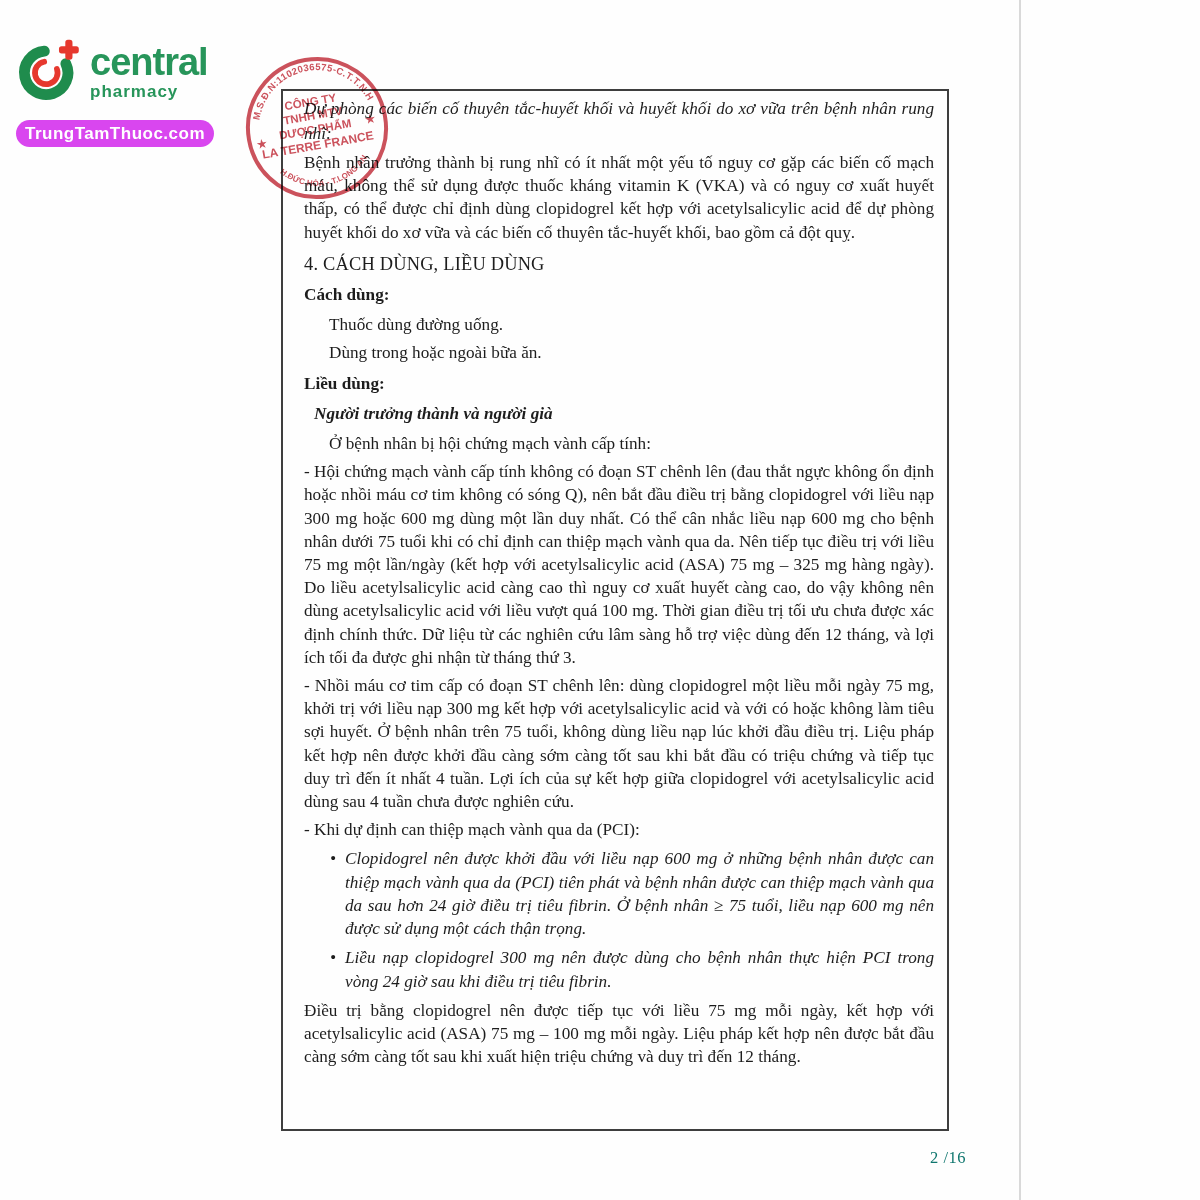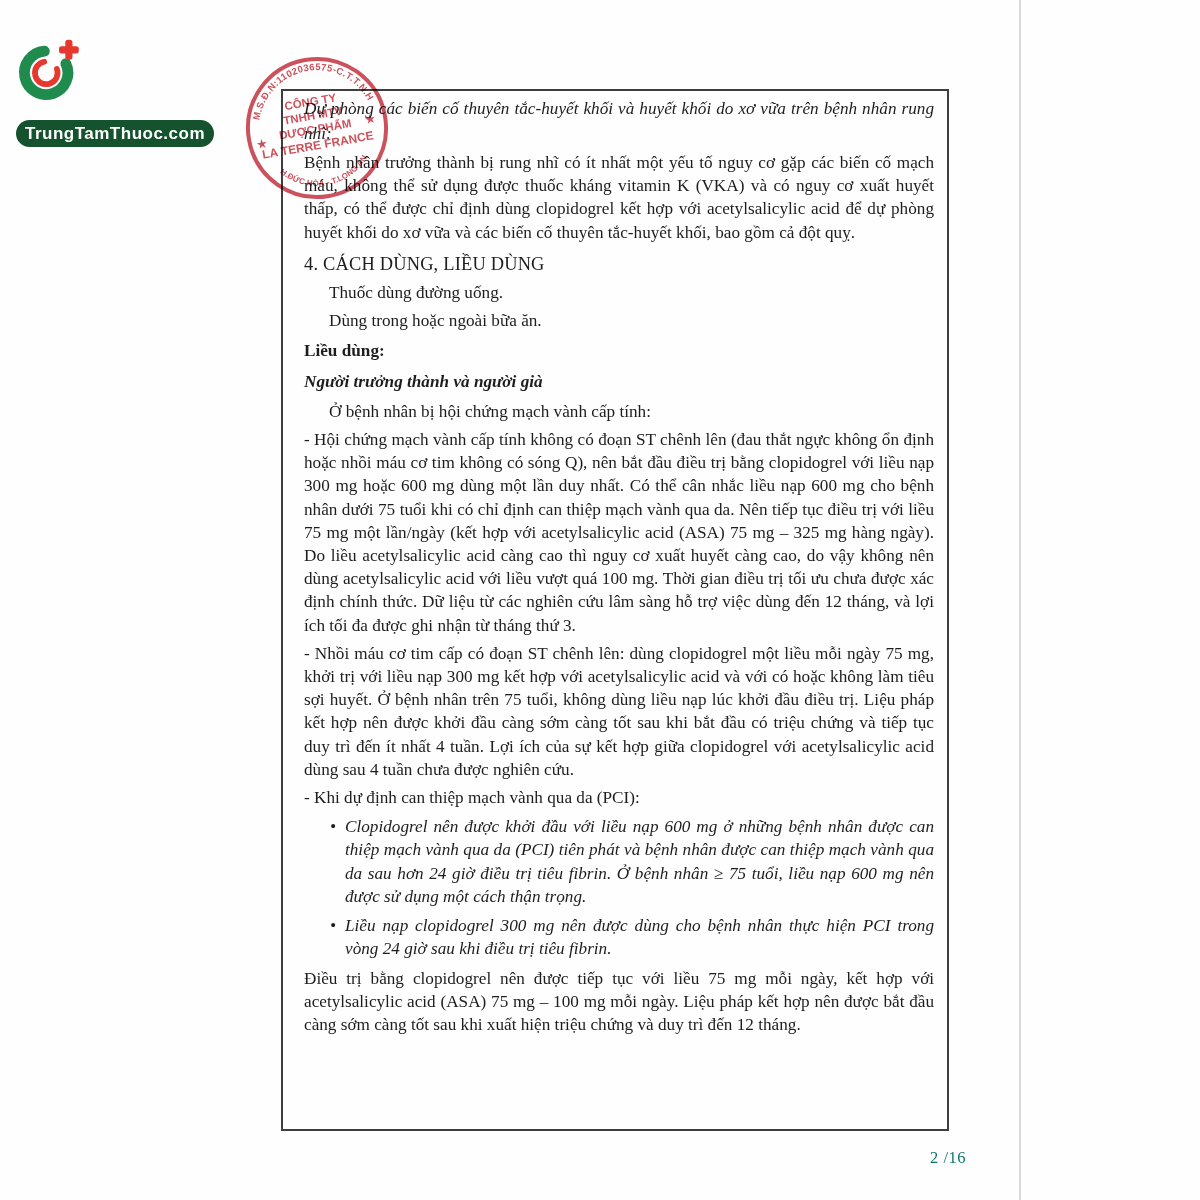--- a/index.html
+++ b/index.html
@@ -13,35 +13,35 @@
 
   
   .logo { position:absolute; left:16px; top:30px; width:210px; }
   .logo-row { display:flex; align-items:flex-start; }
   .logo-mark { width:68px; height:80px; flex:0 0 auto; }
   .logo-words { margin-left:6px; margin-top:14px; }
   .logo-brand { font-family:"Liberation Sans", sans-serif; font-weight:bold;
                 font-size:38px; line-height:36px; color:#27955a; letter-spacing:-1px; }
   .logo-sub { font-family:"Liberation Sans", sans-serif; font-weight:bold;
               font-size:17px; color:#27955a; letter-spacing:1px; margin-top:2px; }
-  .logo-pill { margin-top:10px; width:198px; height:27px; background:#14532d;
+  .logo-pill { margin-top:10px; width:198px; height:27px; background:#d946ef;
                border-radius:14px; display:flex; align-items:center; justify-content:center;
                color:#ffffff; font-family:"Liberation Sans", sans-serif; font-weight:bold;
                font-size:17px; letter-spacing:.5px; }
 
   
   .frame { position:absolute; left:281px; top:89px; width:668px; height:1042px;
            border:2px solid #3e3e3e; background:transparent;
            padding:5px 13px 6px 21px; overflow:hidden;
            font-size:17.2px; line-height:23.2px; color:#1d1d1d; }
   .frame p { text-align:justify; margin:2px 0; }
   .h-ital   { font-weight:normal; font-style:italic; line-height:24.5px; margin:1px 0 4px 0 !important; }
   .sec-h    { font-weight:normal; font-size:18.4px; letter-spacing:.2px; margin:9px 0 5px 0 !important; text-align:left !important; }
   .lbl      { font-weight:bold; margin:7px 0 !important; text-align:left !important; }
-  .lbl-ital { font-weight:bold; font-style:italic; margin:7px 0 !important; text-align:center; }
+  .lbl-ital { font-weight:bold; font-style:italic; margin:7px 10px !important; text-align:center; }
   .ind      { text-indent:25px; margin:5px 0 !important; }
   .para     { margin:5px 0 !important; }
   .bullets  { margin:5px 0;font-style:italic; }
   .bullet   { position:relative; padding-left:41px; text-align:justify; margin:6px 0; }
   .bullet::before { content:"•"; position:absolute; left:26px; top:0; font-size:17px; }
 
   .page-num { position:absolute; left:930px; top:1148px; font-size:16.5px;
               color:#0f766e; letter-spacing:.5px; }
 
   
@@ -57,28 +57,33 @@
   <div class="scan-edge"></div>
 
   <div class="logo">
     <div class="logo-row">
       <svg class="logo-mark" viewBox="0 0 72 78">
         <path d="M 52.8 32.3 A 23 23 0 1 1 30 19.1" fill="none" stroke="#1f8c4d" stroke-width="11.5" stroke-linecap="round"></path>
         <path d="M 43.3 37.9 A 12 12 0 1 1 29.9 30.2" fill="none" stroke="#e6382e" stroke-width="6" stroke-linecap="round"></path>
         <rect x="45.5" y="13.8" width="21" height="7.6" rx="2.8" fill="#e6382e"></rect>
         <rect x="52.2" y="7.1" width="7.6" height="21" rx="2.8" fill="#e6382e"></rect>
       </svg>
+      <div class="logo-words">
+        <div class="logo-brand">central</div>
+        <div class="logo-sub">pharmacy</div>
+      </div>
     </div>
     <div class="logo-pill">TrungTamThuoc.com</div>
   </div>
 
   <div class="frame">
     <p class="h-ital">Dự phòng các biến cố thuyên tắc-huyết khối và huyết khối do xơ vữa trên bệnh nhân rung nhĩ:</p>
     <p class="para">Bệnh nhân trưởng thành bị rung nhĩ có ít nhất một yếu tố nguy cơ gặp các biến cố mạch máu, không thể sử dụng được thuốc kháng vitamin K (VKA) và có nguy cơ xuất huyết thấp, có thể được chỉ định dùng clopidogrel kết hợp với acetylsalicylic acid để dự phòng huyết khối do xơ vữa và các biến cố thuyên tắc-huyết khối, bao gồm cả đột quỵ.</p>
     <p class="sec-h">4. CÁCH DÙNG, LIỀU DÙNG</p>
+    <p class="lbl">Cách dùng:</p>
     <p class="ind">Thuốc dùng đường uống.</p>
     <p class="ind">Dùng trong hoặc ngoài bữa ăn.</p>
     <p class="lbl">Liều dùng:</p>
     <p class="lbl-ital">Người trưởng thành và người già</p>
     <p class="ind">Ở bệnh nhân bị hội chứng mạch vành cấp tính:</p>
     <p class="para">- Hội chứng mạch vành cấp tính không có đoạn ST chênh lên (đau thắt ngực không ổn định hoặc nhồi máu cơ tim không có sóng Q), nên bắt đầu điều trị bằng clopidogrel với liều nạp 300 mg hoặc 600 mg dùng một lần duy nhất. Có thể cân nhắc liều nạp 600 mg cho bệnh nhân dưới 75 tuổi khi có chỉ định can thiệp mạch vành qua da. Nên tiếp tục điều trị với liều 75 mg một lần/ngày (kết hợp với acetylsalicylic acid (ASA) 75 mg – 325 mg hàng ngày). Do liều acetylsalicylic acid càng cao thì nguy cơ xuất huyết càng cao, do vậy không nên dùng acetylsalicylic acid với liều vượt quá 100 mg. Thời gian điều trị tối ưu chưa được xác định chính thức. Dữ liệu từ các nghiên cứu lâm sàng hỗ trợ việc dùng đến 12 tháng, và lợi ích tối đa được ghi nhận từ tháng thứ 3.</p>
     <p class="para">- Nhồi máu cơ tim cấp có đoạn ST chênh lên: dùng clopidogrel một liều mỗi ngày 75 mg, khởi trị với liều nạp 300 mg kết hợp với acetylsalicylic acid và với có hoặc không làm tiêu sợi huyết. Ở bệnh nhân trên 75 tuổi, không dùng liều nạp lúc khởi đầu điều trị. Liệu pháp kết hợp nên được khởi đầu càng sớm càng tốt sau khi bắt đầu có triệu chứng và tiếp tục duy trì đến ít nhất 4 tuần. Lợi ích của sự kết hợp giữa clopidogrel với acetylsalicylic acid dùng sau 4 tuần chưa được nghiên cứu.</p>
     <p class="para">- Khi dự định can thiệp mạch vành qua da (PCI):</p>
     <div class="bullets">
       <div class="bullet">Clopidogrel nên được khởi đầu với liều nạp 600 mg ở những bệnh nhân được can thiệp mạch vành qua da (PCI) tiên phát và bệnh nhân được can thiệp mạch vành qua da sau hơn 24 giờ điều trị tiêu fibrin. Ở bệnh nhân ≥ 75 tuổi, liều nạp 600 mg nên được sử dụng một cách thận trọng.</div>

